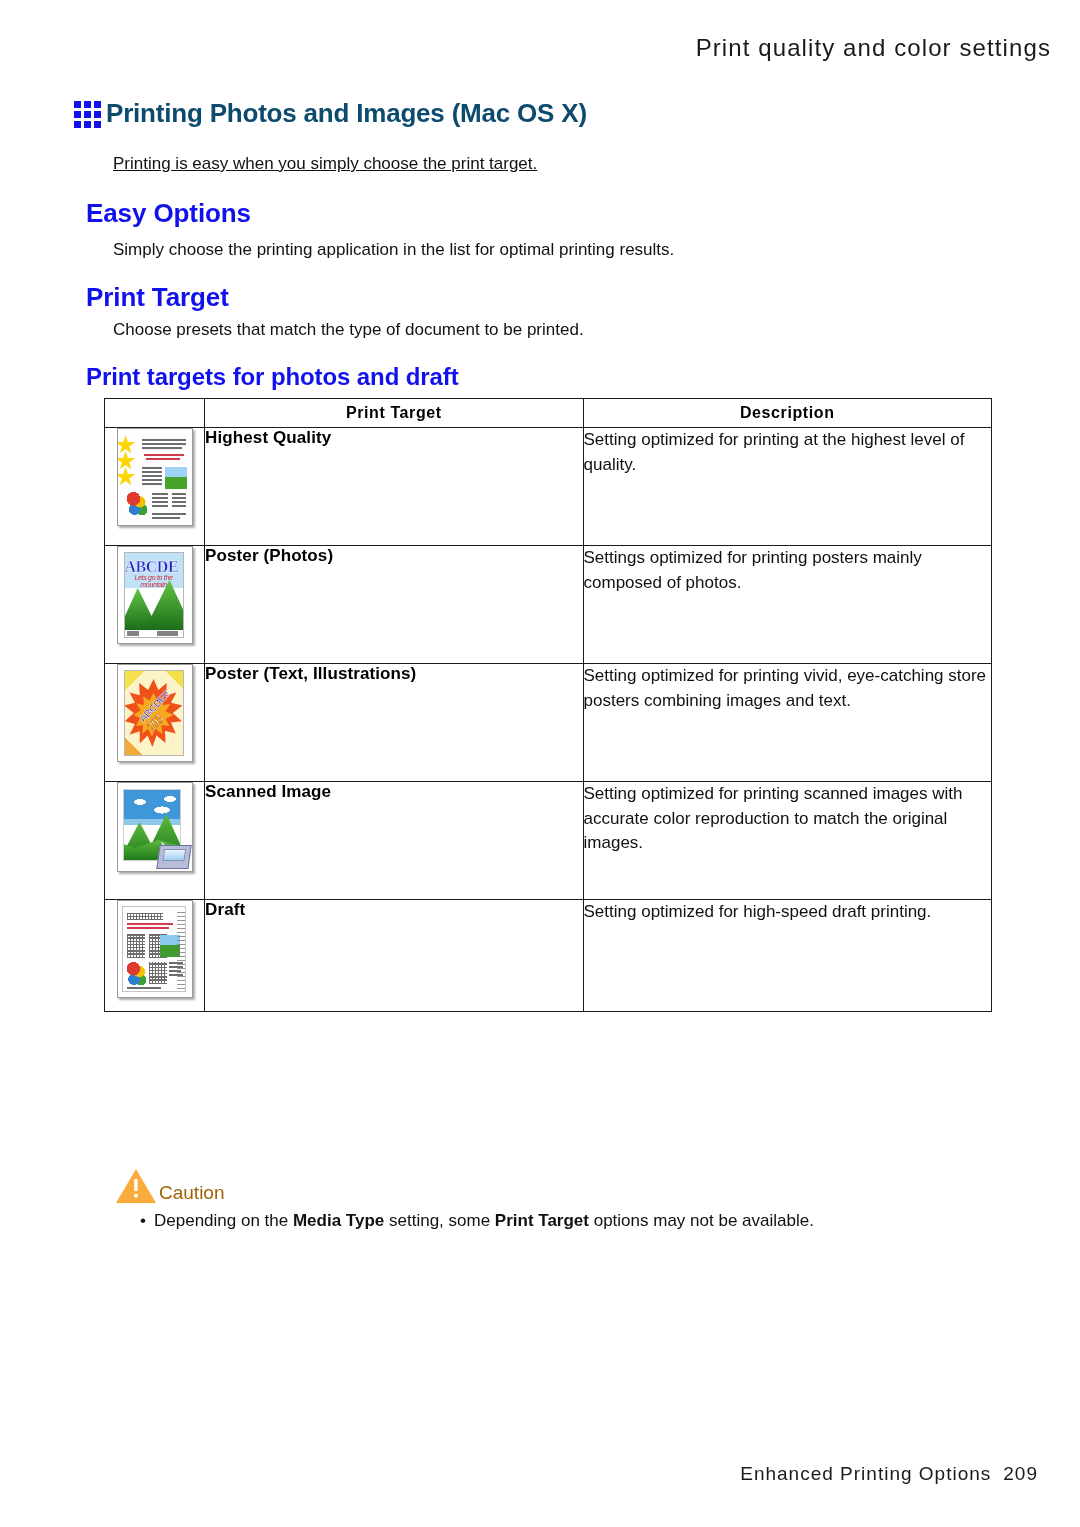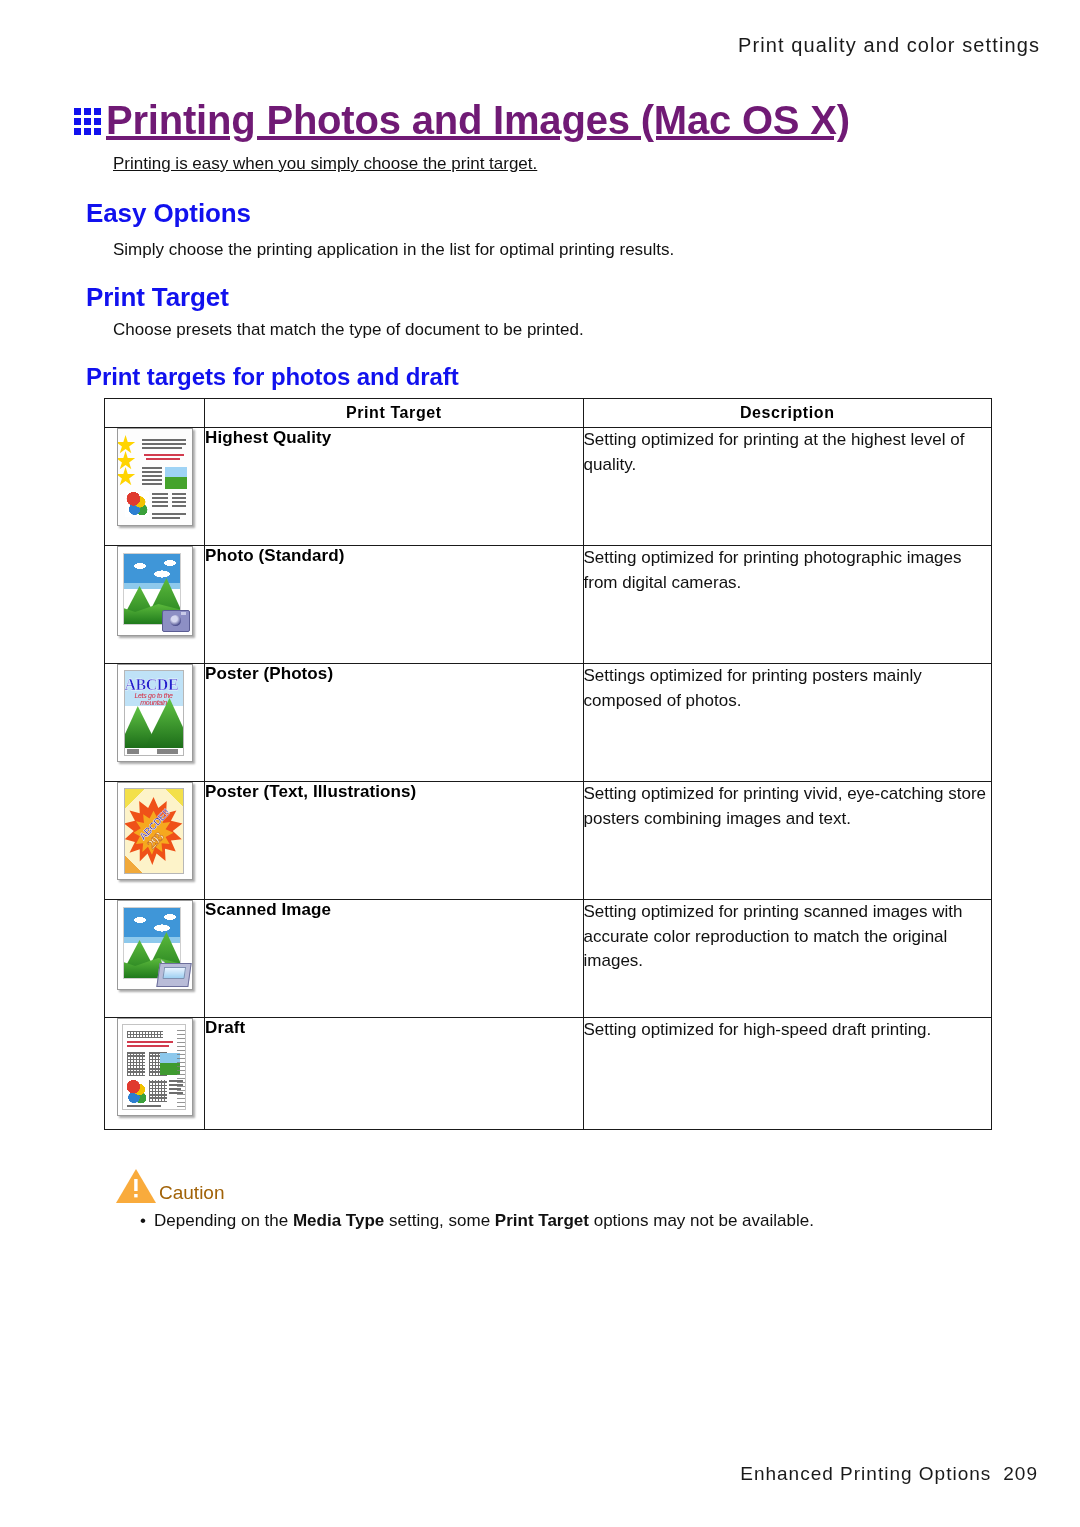--- a/index.html
+++ b/index.html
@@ -20,22 +20,22 @@
     position: relative;
     width: 1080px;
     height: 1527px;
     box-sizing: border-box;
   }
 
   
   .running-header {
     position: absolute;
     top: 34px;
-    right: 40px;
-    font-size: 20px;
+    right: 29px;
+    font-size: 24px;
     letter-spacing: 1.1px;
     color: #1a1a1a;
     white-space: nowrap;
   }
 
   
   .h1-row {
     position: absolute;
     top: 98px;
     left: 74px;
@@ -52,26 +52,25 @@
     gap: 3px;
     flex: none;
   }
   .h1-icon span {
     display: block;
     width: 7px;
     height: 7px;
     background: #1111ee;
   }
   .h1-text {
-    font-size: 40px;
-    font-weight: bold;
-    color: #701a75;
+    font-size: 26px;
+    font-weight: bold;
+    color: #0c4a6e;
     letter-spacing: -0.2px;
     white-space: nowrap;
-    text-decoration: underline;
   }
 
   
   .intro-p {
     position: absolute;
     left: 113px;
     font-size: 17px;
     color: #111;
     white-space: nowrap;
   }
@@ -543,34 +542,20 @@
             <div class="tl" style="left:54px; top:72px; width:14px;"></div>
             <div class="tl" style="left:54px; top:76px; width:14px;"></div>
             <div class="tl" style="left:34px; top:84px; width:34px;"></div>
             <div class="tl" style="left:34px; top:88px; width:28px;"></div>
           </div>
         </td>
         <td class="cell-name">Highest Quality</td>
         <td class="cell-desc">Setting optimized for printing at the highest level of quality.</td>
       </tr>
 
-      <tr class="row-tall">
-        <td class="cell-thumb">
-          <div class="thumb landscape-card">
-            <div class="scene">
-              <div class="mtn a"></div>
-              <div class="mtn b"></div>
-              <div class="mtn c"></div>
-            </div>
-            <div class="camera"></div>
-          </div>
-        </td>
-        <td class="cell-name">Photo (Standard)</td>
-        <td class="cell-desc">Setting optimized for printing photographic images from digital cameras.</td>
-      </tr>
 
       <tr class="row-tall">
         <td class="cell-thumb">
           <div class="thumb">
             <div class="poster-photo">
               <div class="pp-hill l"></div>
               <div class="pp-hill r"></div>
               <div class="pp-abcde">ABCDE</div>
               <div class="pp-script">Lets go to the mountain</div>
               <div class="pp-footer"></div>

